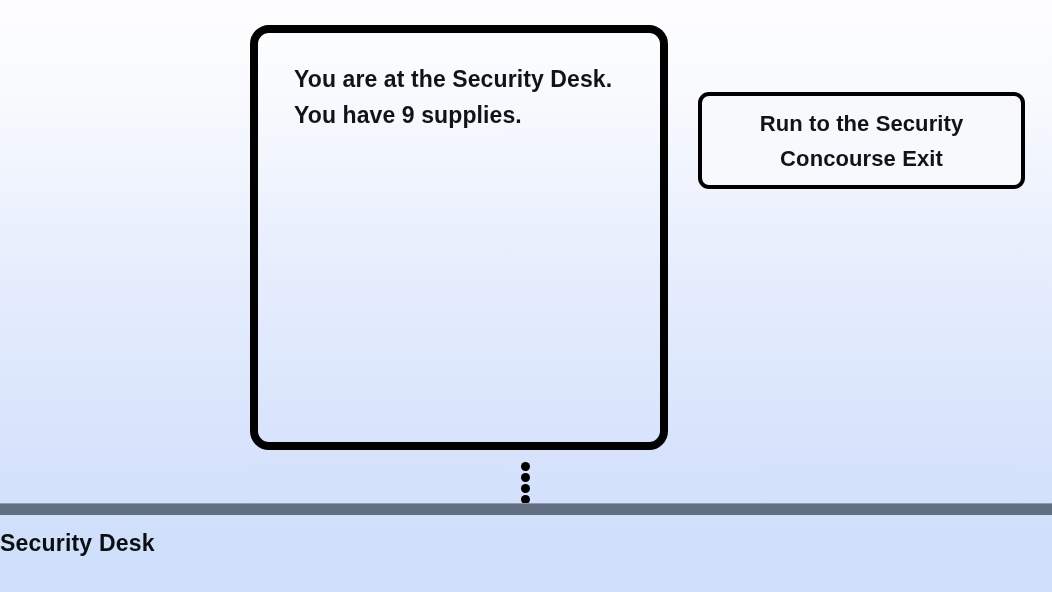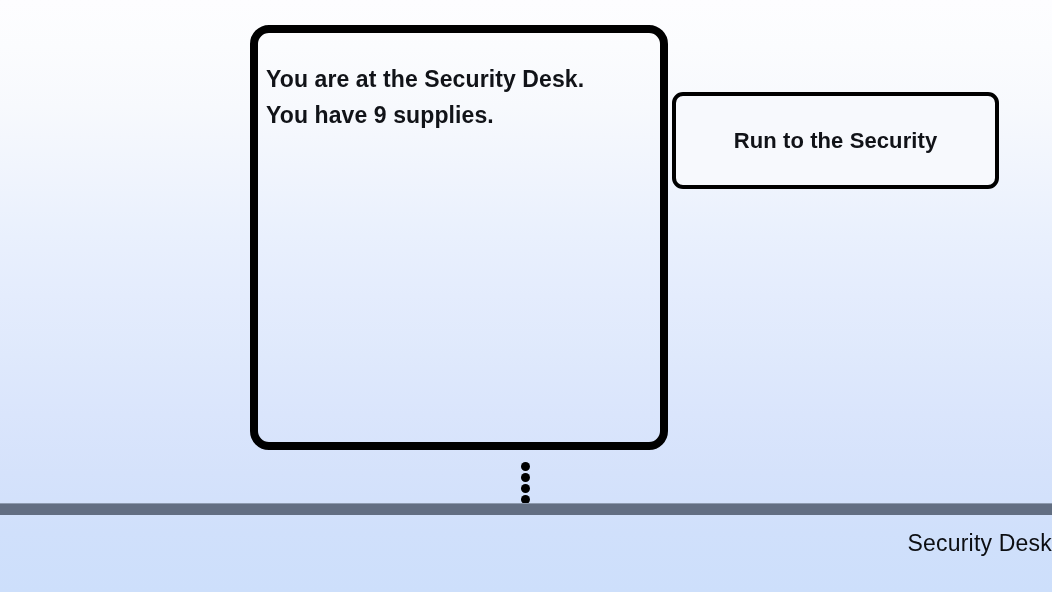--- a/index.html
+++ b/index.html
@@ -38,37 +38,37 @@
   #story-panel {
     position: absolute;
     left: 250px;
     top: 25px;
     width: 418px;
     height: 425px;
     box-sizing: border-box;
     border: 8px solid #000000;
     border-radius: 19px;
     background: transparent;
-    padding: 28px 20px 0 8px;
+    padding: 28px 20px 0 36px;
   }
 
   .story-line {
     display: block;
     font-size: 23px;
     font-weight: 600;
     line-height: 36px;
     color: #111318;
     letter-spacing: 0.1px;
     white-space: nowrap;
   }
 
   
   #action-button {
     position: absolute;
-    left: 672px;
+    left: 698px;
     top: 92px;
     width: 327px;
     height: 97px;
     box-sizing: border-box;
     border: 4px solid #000000;
     border-radius: 11px;
     background: #f7f9fd;
     display: flex;
     align-items: center;
     justify-content: center;
@@ -126,40 +126,41 @@
     border-top: 1px solid #8d9aae;
     box-sizing: border-box;
   }
 
   
   #location-label {
     position: absolute;
     left: 0;
     top: 530px;
     width: 1052px;
-    text-align: right;
+    text-align: left;
     font-size: 23px;
-    font-weight: normal;
+    font-weight: bold;
     color: #0c0e12;
     letter-spacing: 0.2px;
   }
 </style>
 </head>
 <body>
 
 <div id="scene">
 
   <div id="story-panel">
     <span class="story-line">You are at the Security Desk.</span>
     <span class="story-line">You have 9 supplies.</span>
   </div>
 
   <div id="action-button">
     <div class="btn-label-group">
       <div class="btn-label">Run to the Security</div>
+      <div class="btn-label">Concourse Exit</div>
     </div>
   </div>
 
   <div id="connector">
     <div class="dotwrap">
       <span class="dot"></span>
       <span class="dot"></span>
       <span class="dot"></span>
       <span class="dot"></span>
     </div>

